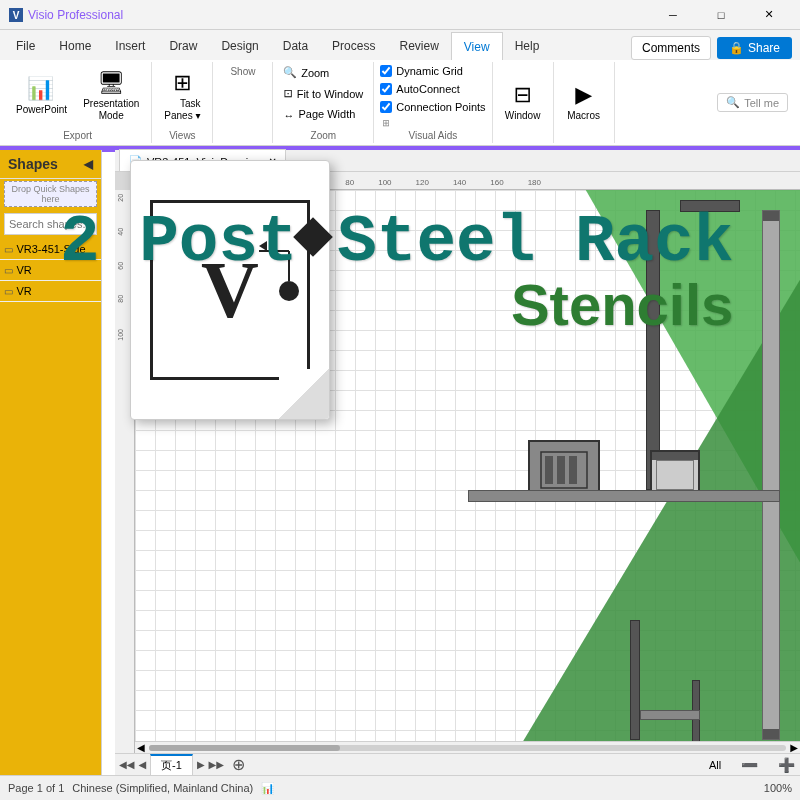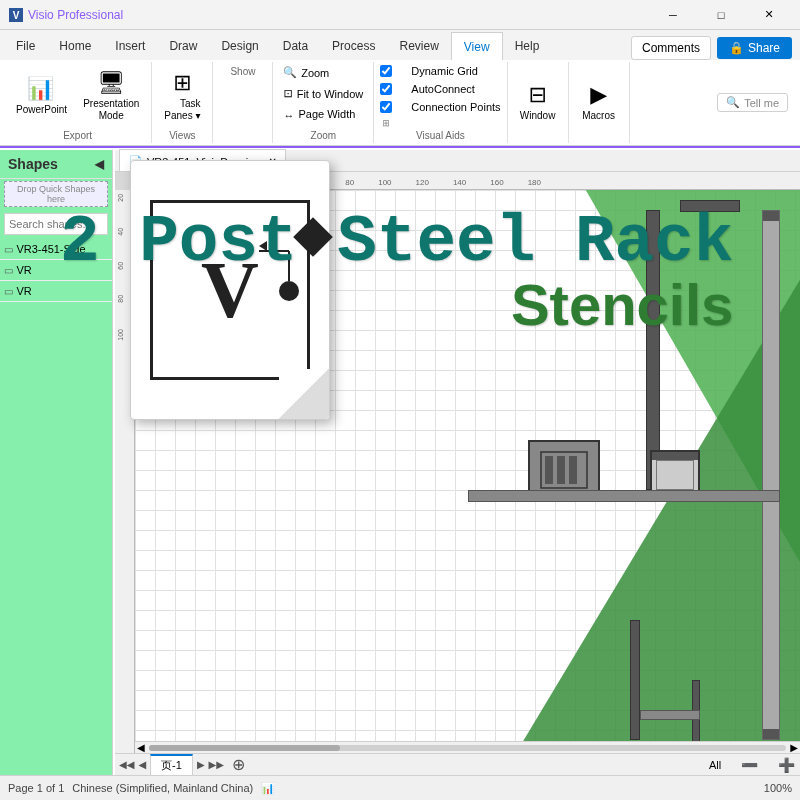--- a/index.html
+++ b/index.html
@@ -12,21 +12,21 @@
       display: flex;
       align-items: center;
       padding: 0 8px;
       border-bottom: 1px solid #d0d0d0;
     }
     .title-bar-icons { display: flex; gap: 4px; align-items: center; }
     .title-bar-controls { display: flex; gap: 2px; }
     .title-btn { width: 46px; height: 30px; display: flex; align-items: center; justify-content: center; font-size: 11px; cursor: pointer; }
 
     
-    .ribbon { background: #4d7c0f; border-bottom: 2px solid #8b5cf6; }
+    .ribbon { background: #4d7c0f; border-bottom: 6px solid #8b5cf6; }
     .ribbon-tabs { display: flex; background: #f3f3f3; height: 30px; align-items: flex-end; padding-left: 4px; }
     .ribbon-tab {
       padding: 4px 12px;
       font-size: 12px;
       cursor: pointer;
       color: #333;
       height: 28px;
       display: flex;
       align-items: center;
     }
@@ -79,21 +79,21 @@
       gap: 4px;
       padding: 2px 4px;
       cursor: pointer;
       border-radius: 2px;
       font-size: 11px;
     }
 
     .checkbox-row {
       display: flex;
       align-items: center;
-      gap: 19px;
+      gap: 4px;
       font-size: 11px;
       padding: 1px 0;
     }
     .checkbox-row input { width: 12px; height: 12px; }
     .ribbon-col { display: flex; flex-direction: column; gap: 1px; }
     .ribbon-share-btn {
       background: #0078d4;
       color: #fff;
       border: none;
       padding: 4px 12px;
@@ -206,23 +206,23 @@
       gap: 8px;
       z-index: 50;
     }
     .status-bar-right { margin-left: auto; display: flex; align-items: center; gap: 8px; }
 
     
     .left-panel {
       position: absolute;
       top: 150px;
       left: 0;
-      width: 113px;
+      width: 102px;
       bottom: 25px;
-      background: #86efac;
+      background: #eab308;
       border-right: 1px solid #d0d0d0;
       z-index: 5;
     }
 
     .panel-header {
       font-size: 14px;
       font-weight: 600;
       color: #333;
       padding: 6px 8px;
       border-bottom: 1px solid #e0e0e0;

